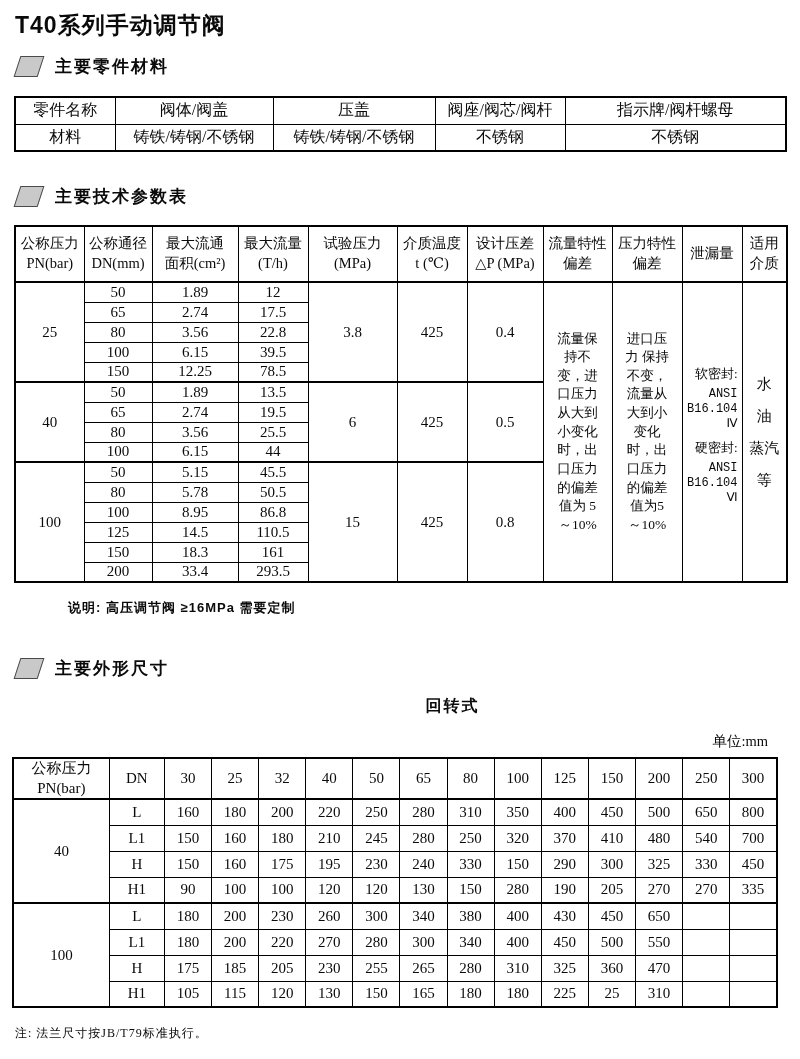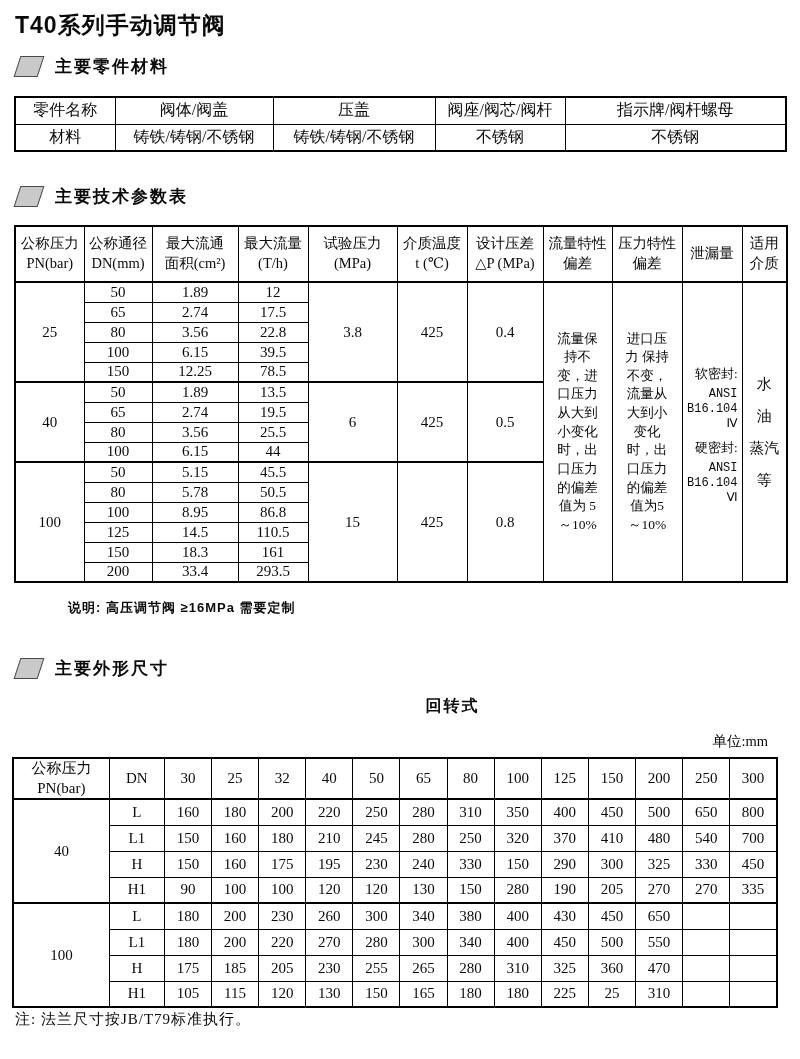--- a/index.html
+++ b/index.html
@@ -78,22 +78,22 @@
     font-weight: bold; font-size: 16px; letter-spacing: 2px; text-align: center;
   }
   .unit-label { margin: 15px 32px 0 0; text-align: right; font-size: 14.5px; }
 
   
   #dims-table { width: 766px; margin: 6px 0 0 12px; }
   #dims-table thead th { height: 40px; font-size: 15px; line-height: 1.3; white-space: pre-line; }
   #dims-table tbody td { height: 26px; font-size: 15px; }
 
   .note-2 {
-    margin: 2px 0 0 15px;
-    font-size: 15px; letter-spacing: 1px;
+    margin: 17px 0 0 15px;
+    font-size: 12px; letter-spacing: 1px;
   }
 </style>
 </head>
 <body>
 
 <div class="page">
 
   <h1 class="doc-title">T40系列手动调节阀</h1>
 
   <div class="sec-header m-sec1">

